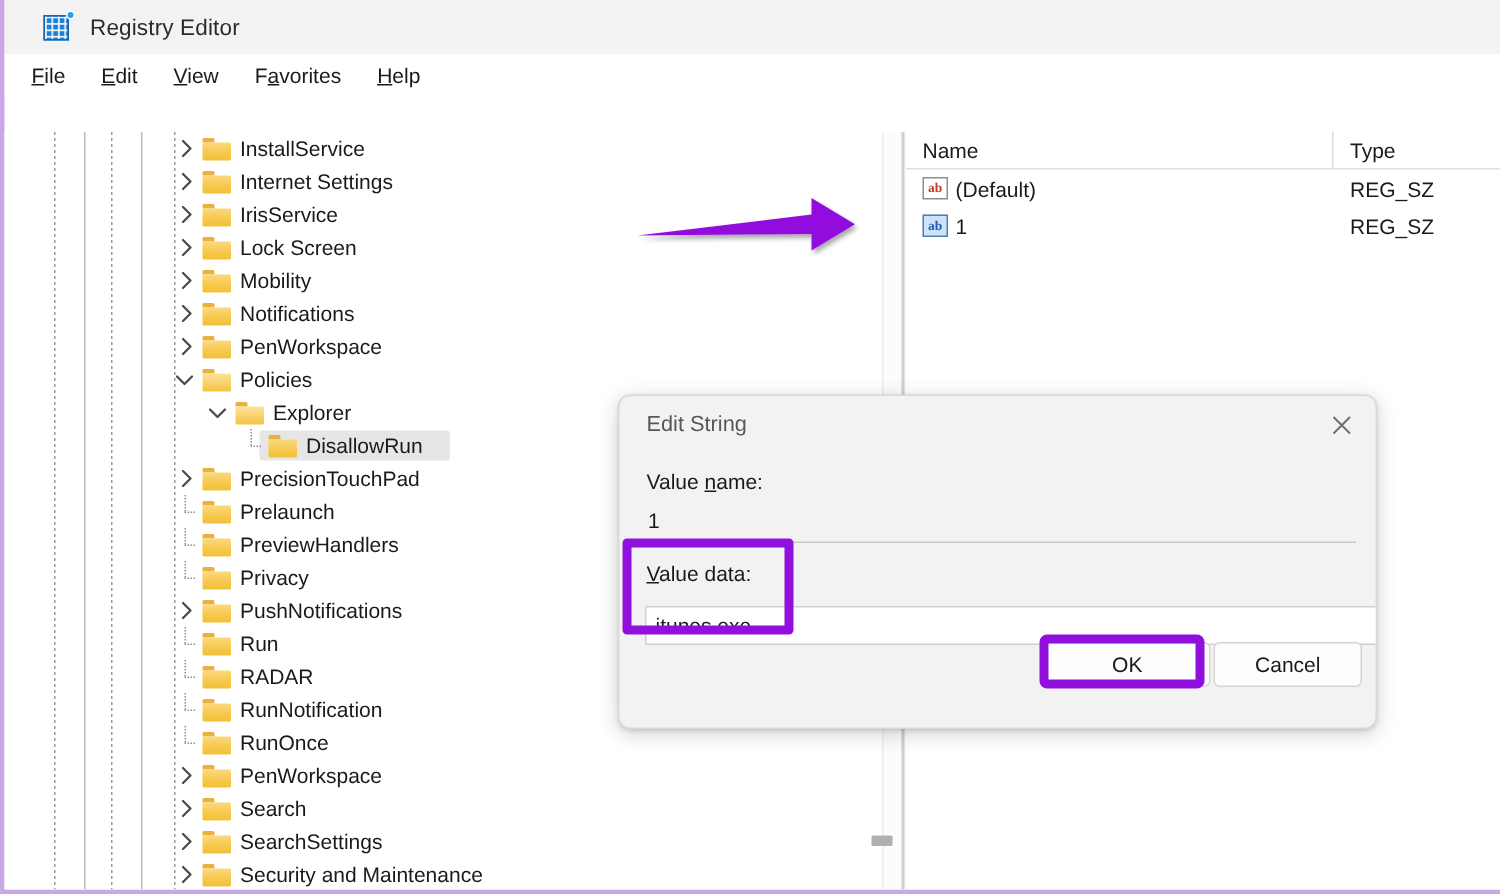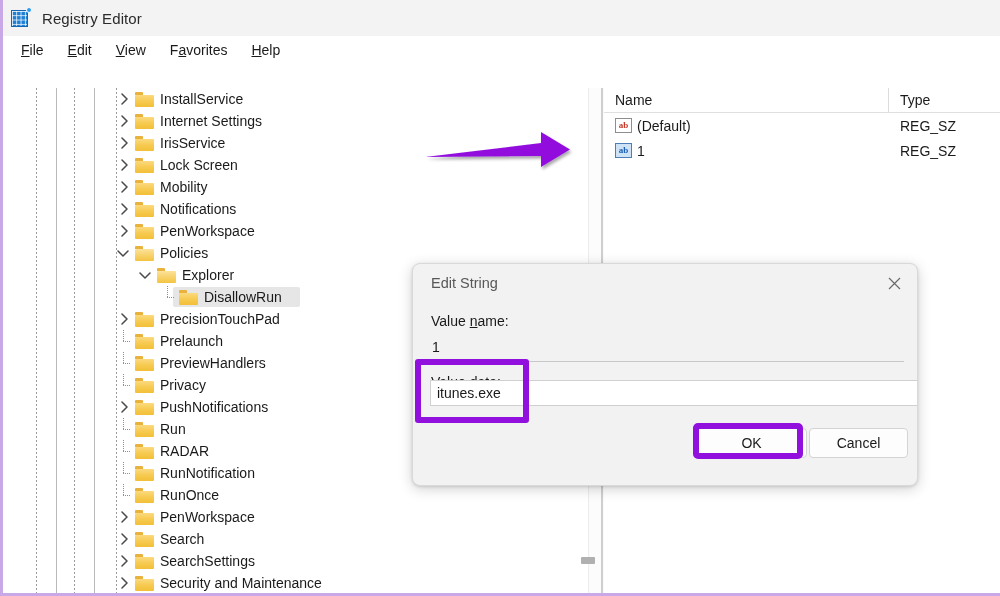--- a/index.html
+++ b/index.html
@@ -28,21 +28,21 @@
 
   
   .titlebar {
     position: absolute;
     left: 0; top: 0;
     width: 997px;
     height: 36px;
     background: #f3f3f3;
     display: flex;
     align-items: center;
-    padding-left: 8px;
+    padding-left: 26px;
     box-sizing: border-box;
   }
   .regedit-icon {
     width: 20px; height: 20px;
     position: relative;
     flex: 0 0 auto;
     margin-right: 11px;
   }
   .regedit-icon .grid {
     position: absolute;
@@ -719,21 +719,21 @@
     <div class="dlg-close">
       <svg width="13" height="13" viewBox="0 0 13 13" xmlns="http://www.w3.org/2000/svg">
         <path d="M1,1 L12,12 M12,1 L1,12" stroke="#6b6b6b" stroke-width="1.2" fill="none"></path>
       </svg>
     </div>
 
     <div class="dlg-label" style="left:18px; top:49px;">Value <span class="acc">n</span>ame:</div>
     <input class="dlg-input" style="left: 17px; top: 72px; width: 474px; height: 26px;" readonly="" value="1">
 
     <div class="dlg-label" style="left:18px; top:110px;"><span class="acc">V</span>alue data:</div>
-    <input class="dlg-input white" style="left: 17px; top: 116px; width: 568px; height: 26px;" value="itunes.exe">
+    <input class="dlg-input white" style="left: 17px; top: 140px; width: 568px; height: 26px;" value="itunes.exe">
 
     <div class="dlg-btn" style="left:283px; top:164px; width:109px;">OK</div>
     <div class="dlg-btn" style="left:396px; top:164px; width:97px;">Cancel</div>
   </div>
 
   <div class="hl-box hl-value-data"></div>
   <div class="hl-box hl-ok"></div>
 
 </div>
 

